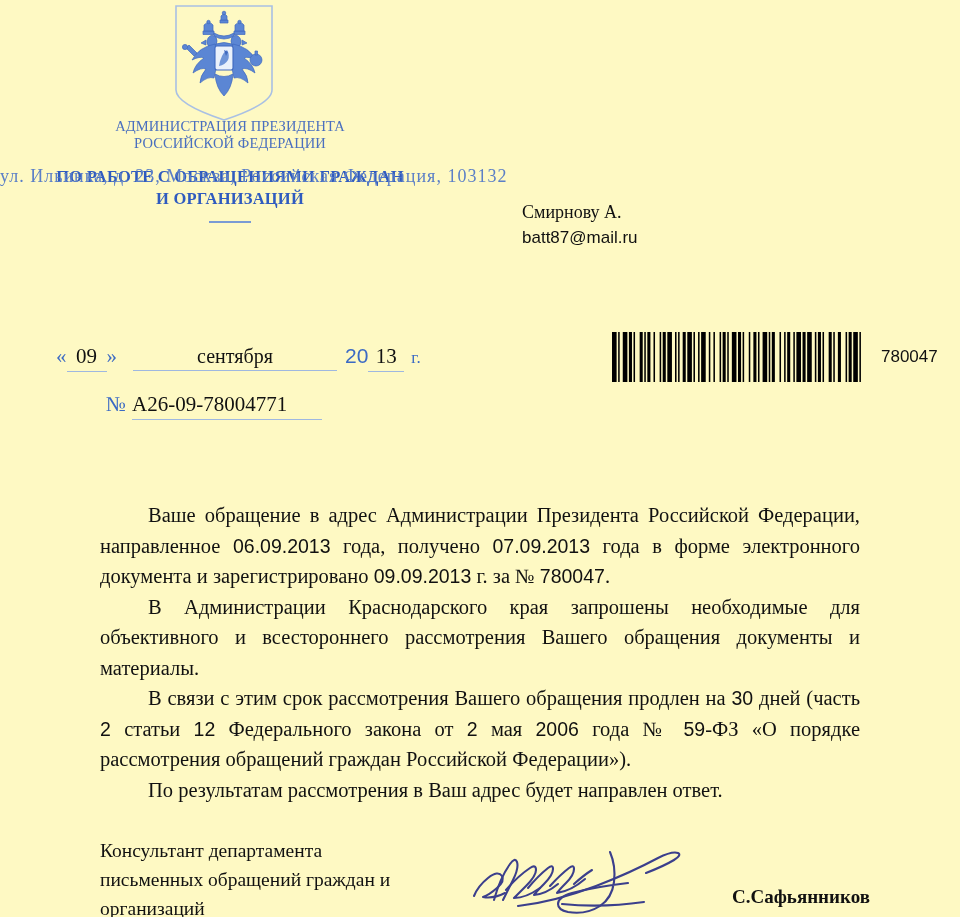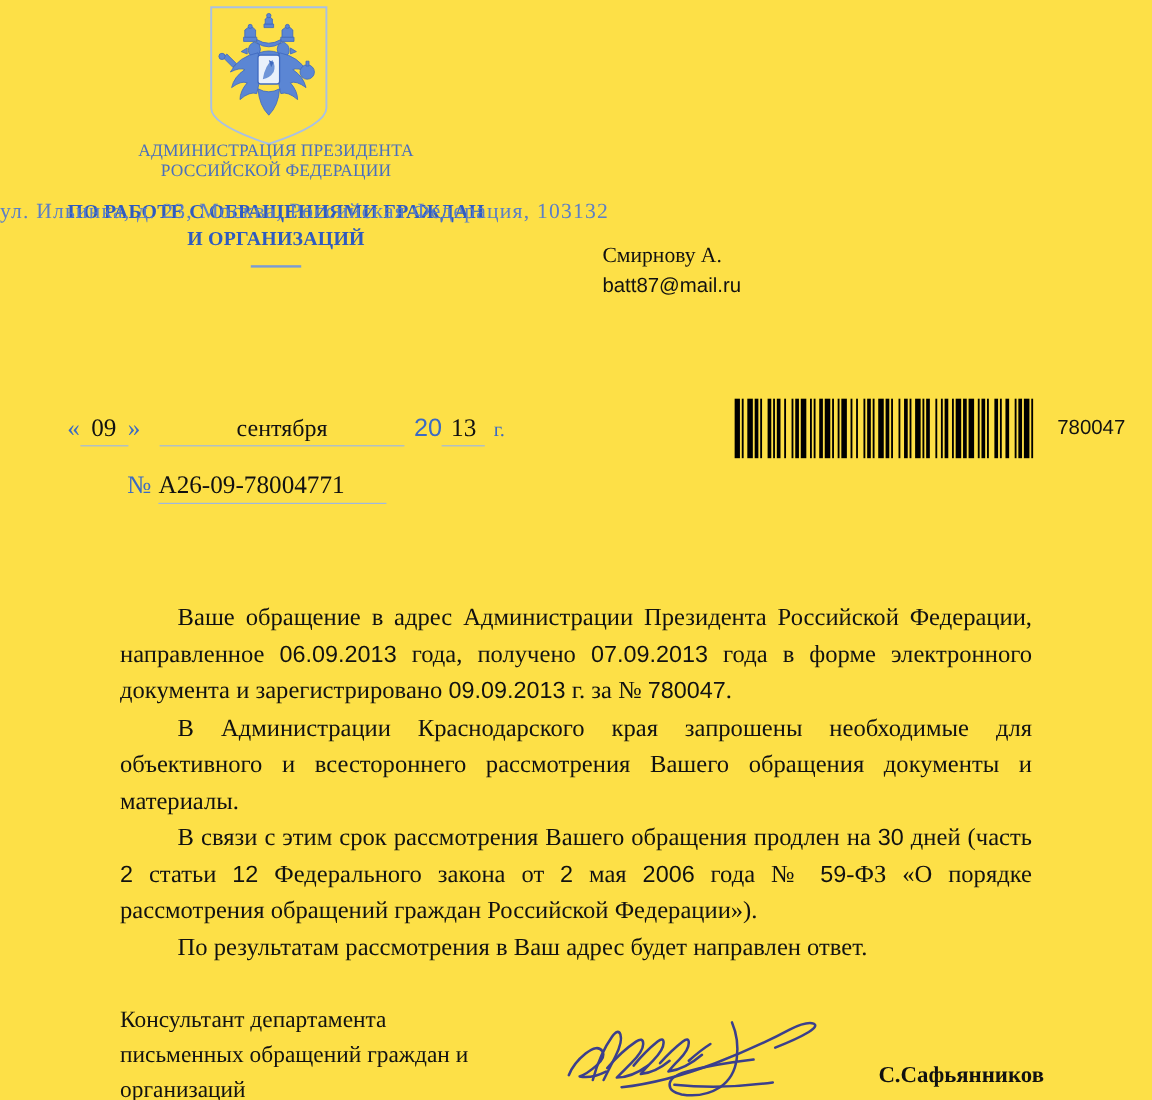--- a/index.html
+++ b/index.html
@@ -4,21 +4,21 @@
 <style>
   html, body {
     margin: 0;
     padding: 0;
     background: #ffffff;
   }
   .page {
     position: relative;
     width: 960px;
     height: 917px;
-    background: #fde047;
+    background: #fef9c3;
     overflow: hidden;
     font-family: "Liberation Serif", "DejaVu Serif", serif;
     color: #111111;
   }
 
   
   .emblem-wrap {
     position: absolute;
     left: 168px;
     top: 4px;
@@ -71,21 +71,21 @@
     text-align: center;
     color: #5b7fc7;
     font-size: 18px;
     letter-spacing: 1.0px;
     white-space: nowrap;
   }
 
   
   .recipient {
     position: absolute;
-    left: 502px;
+    left: 522px;
     top: 200px;
     line-height: 25px;
   }
   .recipient-name {
     font-family: "Liberation Serif", "DejaVu Serif", serif;
     font-size: 18px;
     color: #111;
   }
   .recipient-email {
     font-family: "Liberation Sans", "DejaVu Sans", sans-serif;

